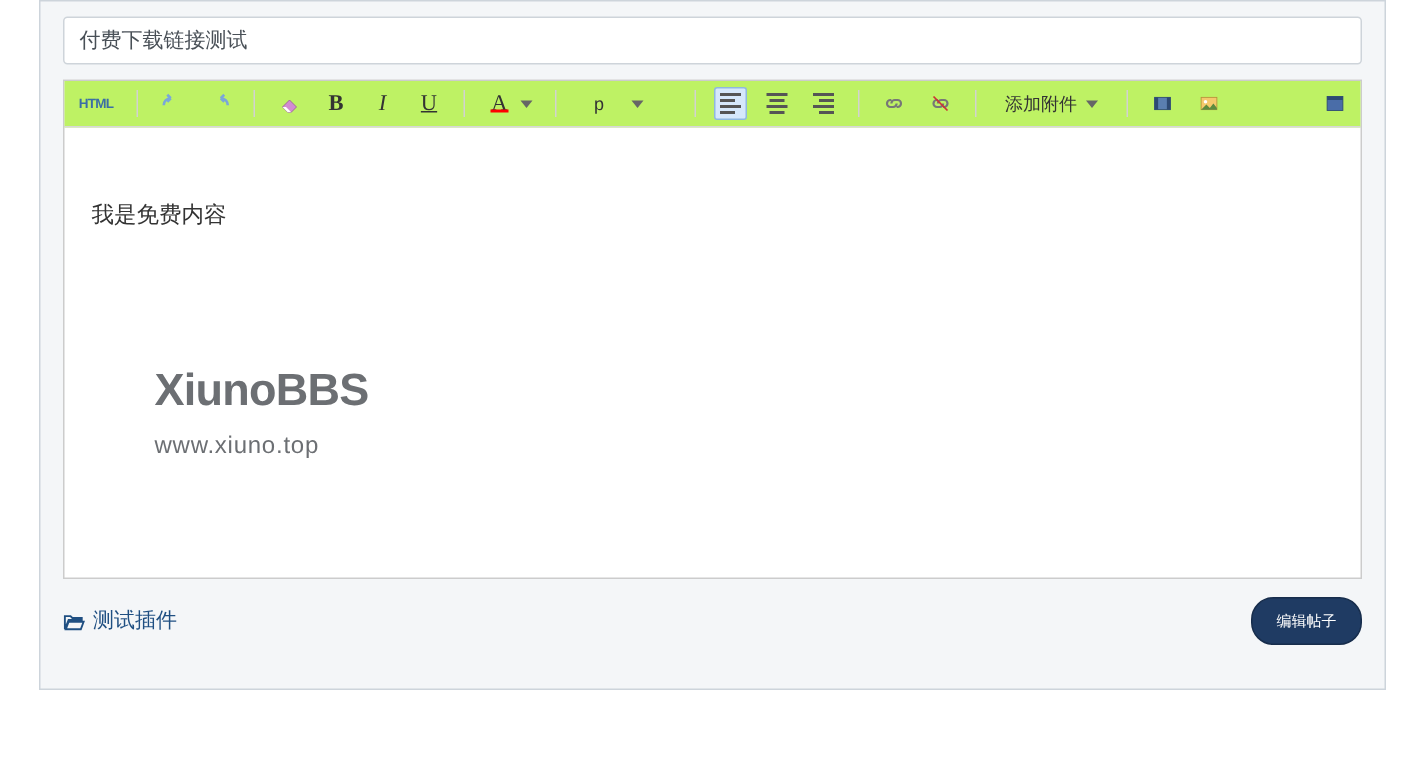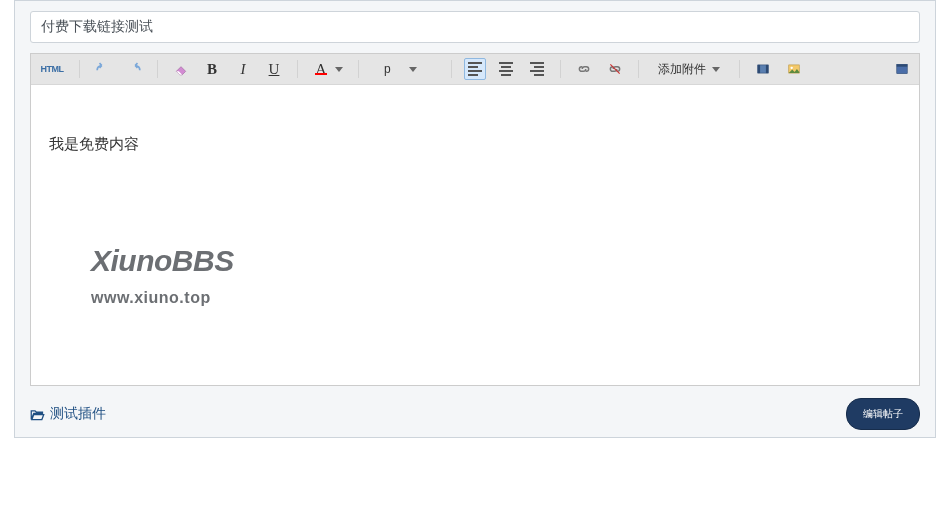--- a/index.html
+++ b/index.html
@@ -1,21 +1,21 @@
 <!DOCTYPE html>
 <html><head>
 <meta charset="utf-8">
 <style>
 *{box-sizing:border-box;margin:0;padding:0}
 body{font-family:Arial,"Microsoft YaHei",sans-serif;font-size:14px;background:#fff;padding:0}
-.outer{border:1px solid #cdd4db;background:#f4f6f8;padding:0 15px 7px 15px;margin:0 14px}
+.outer{border:1px solid #cdd4db;background:#f4f6f8;padding:0 15px 29px 15px;margin:0 26px}
 .form-control{width:100%;border:1px solid #ced4da;border-radius:3px;padding:7px 10px;font-size:14px;color:#495057;background:#fff;outline:none}
 .title-input{margin:10px 0}
 .editor-wrap{border:1px solid #ccc;background:#fff;margin-bottom:12px}
-.toolbar{display:flex;align-items:center;gap:9px;padding:4px 6px;border-bottom:1px solid #d7d7d7;background:#e5e5e5;flex-wrap:wrap}
+.toolbar{display:flex;align-items:center;gap:9px;padding:4px 6px;border-bottom:1px solid #d7d7d7;background:#bef264;flex-wrap:wrap}
 .sep{width:1px;height:18px;background:#d2d2d2;margin:0 3px}
 .tbtn{display:inline-flex;align-items:center;justify-content:center;width:22px;height:22px;border:1px solid transparent;border-radius:2px;cursor:pointer;color:#555}
 .tbtn svg{width:14px;height:14px}
 .tbtn.html-btn{width:30px;font-size:9px;font-weight:bold;color:#3b6ea5;letter-spacing:-0.5px}
 .tbtn.bold{font-weight:bold;font-family:Georgia,serif;font-size:15px;color:#333}
 .tbtn.italic{font-style:italic;font-family:Georgia,serif;font-size:15px;color:#333}
 .tbtn.underline{text-decoration:underline;font-family:Georgia,serif;font-size:15px;color:#333}
 .tbtn.fontcolor{font-family:Georgia,serif;font-size:15px;color:#333;position:relative}
 .tbtn.fontcolor::after{content:"";position:absolute;bottom:4px;left:4px;right:4px;height:2px;background:red}
 .dd{position:relative;display:inline-flex;align-items:center}
@@ -27,22 +27,22 @@
 .align-icon span{height:2px;background:#555}
 .align-icon .s{width:70%}
 .align-left .s{align-self:flex-start}
 .align-center .s{align-self:center}
 .align-right .s{align-self:flex-end}
 .active{background:#d6e8fb;border-color:#8fb8e0!important}
 .spacer{flex:1}
 .editor-body{padding:16px 18px;min-height:300px;font-size:15px;color:#333;line-height:1.7;position:relative}
 .editor-body p{margin:0 0 4px 0}
 .watermark{position:absolute;left:60px;top:150px;color:#6c6f73;user-select:none}
-.watermark .big{font-size:30px;font-weight:900;font-style:italic;letter-spacing:-0.5px}
-.watermark .small{font-size:16px;font-weight:700;letter-spacing:0.5px;margin-top:-2px}
+.watermark .big{font-size:30px;font-weight:900;letter-spacing:-0.5px}
+.watermark .small{font-size:16px;font-weight:400;letter-spacing:0.5px;margin-top:-2px}
 .tags-input{border:1px solid #80bdff;box-shadow:0 0 0 3px rgba(0,123,255,.18)}
 .bottom-row{display:flex;align-items:center;justify-content:space-between;margin-top:12px}
 .attach-link{display:inline-flex;align-items:center;gap:5px;color:#1f4f82;font-size:14px;cursor:pointer}
 .attach-link svg{width:15px;height:13px}
 .btn-primary{background:#1f3b63;color:#fff;border:1px solid #172d4c;border-radius:15px;padding:8px 16px;font-size:10px;cursor:pointer}
 </style>
 </head>
 <body>
 
 <div class="outer">

